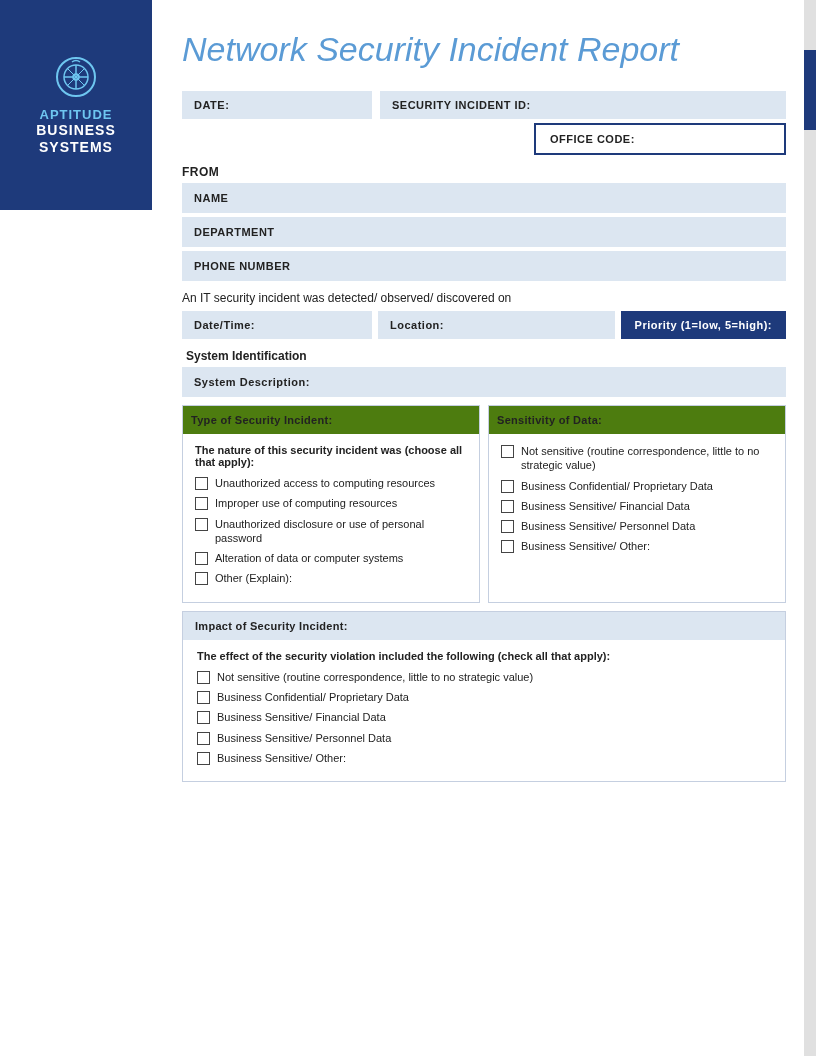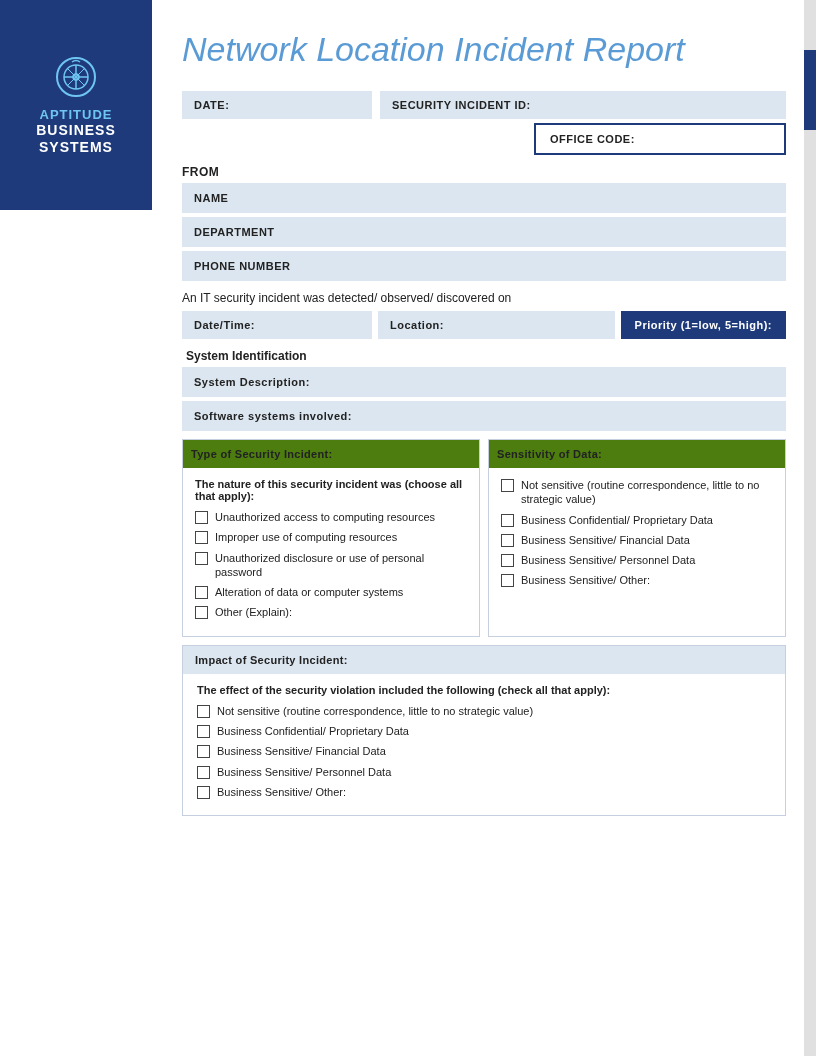--- a/index.html
+++ b/index.html
@@ -258,21 +258,21 @@
   <div class="sidebar-aptitude">APTITUDE</div>
   <div class="sidebar-business">BUSINESS<br>SYSTEMS</div>
 </div>
 
 <div class="scrollbar-right">
   <div class="scrollbar-thumb"></div>
 </div>
 
 <div class="main-content">
 
-  <div class="page-title">Network Location Incident Report</div>
+  <div class="page-title">Network Security Incident Report</div>
 
   <div class="section-row">
     <div class="date-field">DATE:</div>
     <div class="incident-id-field">SECURITY INCIDENT ID:</div>
   </div>
 
   <div class="office-code-row">
     <div class="office-code-field">OFFICE CODE:</div>
   </div>
 
@@ -287,21 +287,20 @@
   <div class="it-text">An IT security incident was detected/ observed/ discovered on</div>
 
   <div class="detected-row">
     <div class="datetime-field">Date/Time:</div>
     <div class="location-field">Location:</div>
     <div class="priority-field">Priority (1=low, 5=high):</div>
   </div>
 
   <div class="system-id-label">System Identification</div>
   <div class="full-width-field">System Description:</div>
-  <div class="full-width-field">Software systems involved:</div>
 
   <div class="two-col-section">
 
     <div class="type-box">
       <div class="box-header">Type of Security Incident:</div>
       <div class="box-body">
         <div class="nature-text">The nature of this security incident was (choose all that apply):</div>
         <div class="checkbox-item">
           <div class="checkbox-square"></div>
           <span class="checkbox-label">Unauthorized access to computing resources</span>

